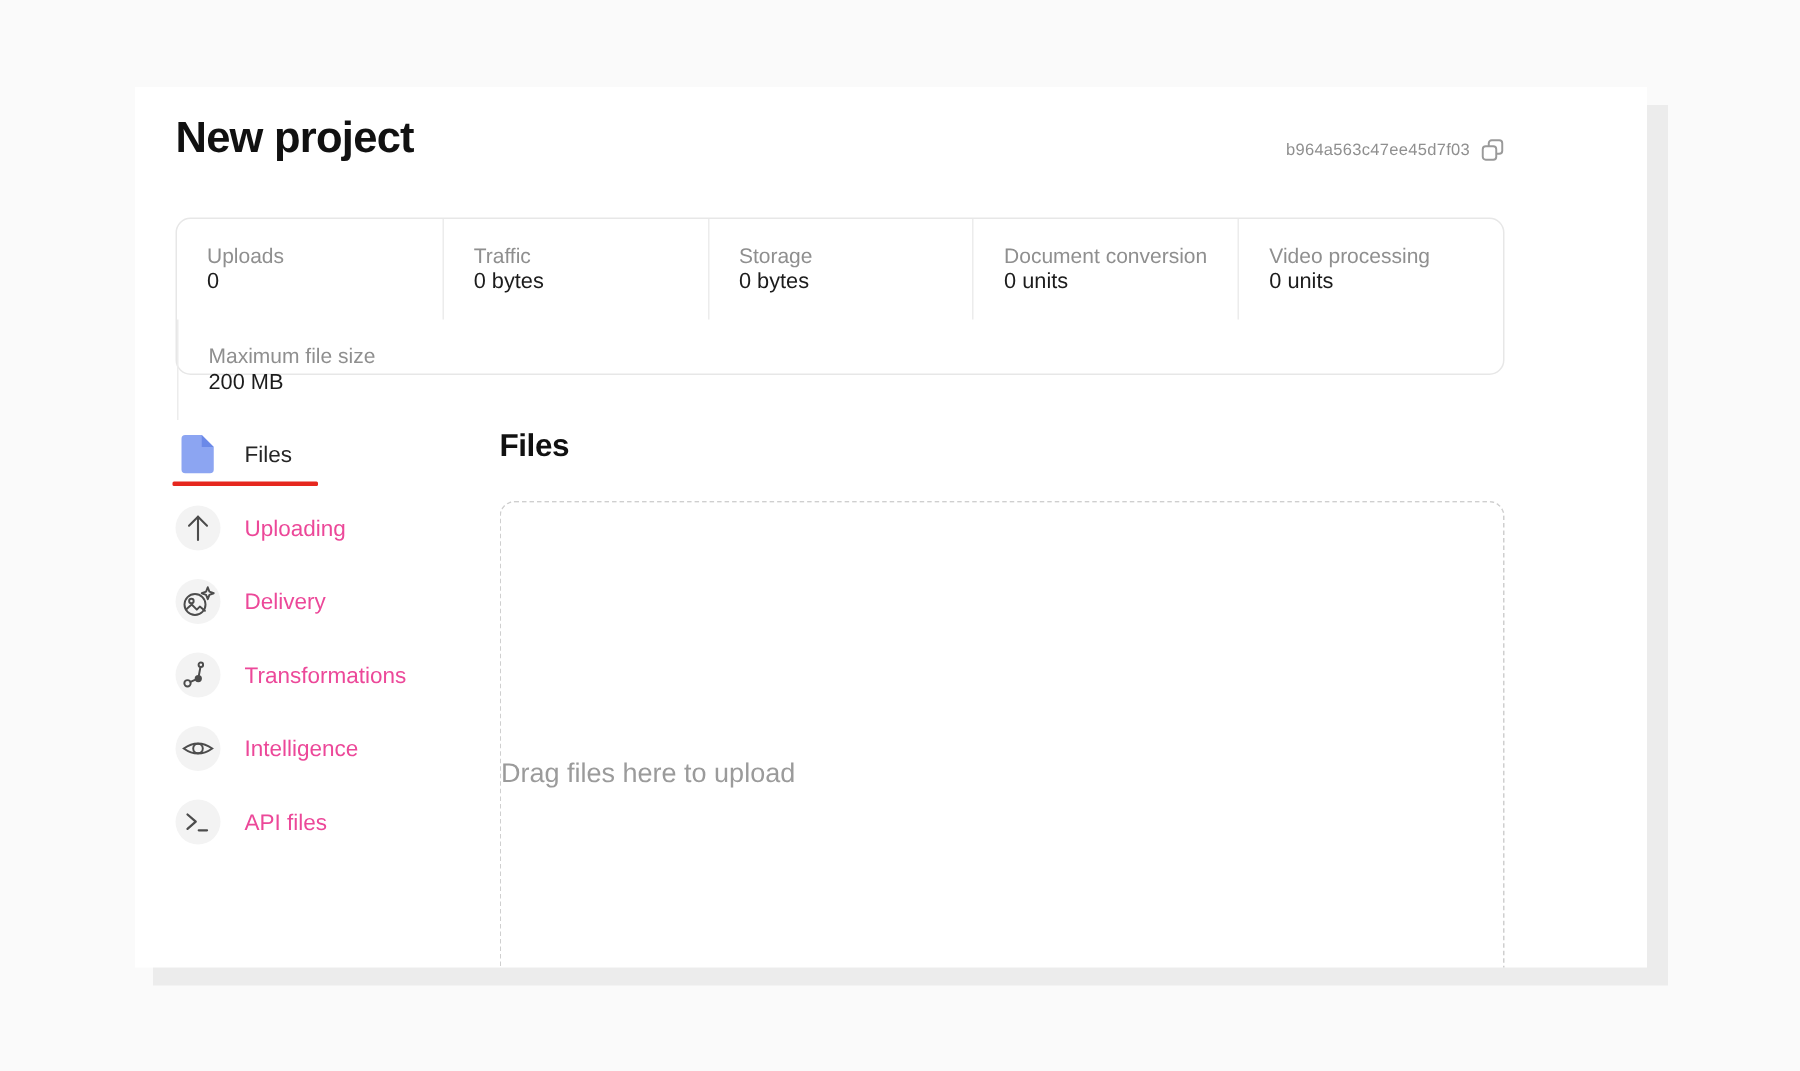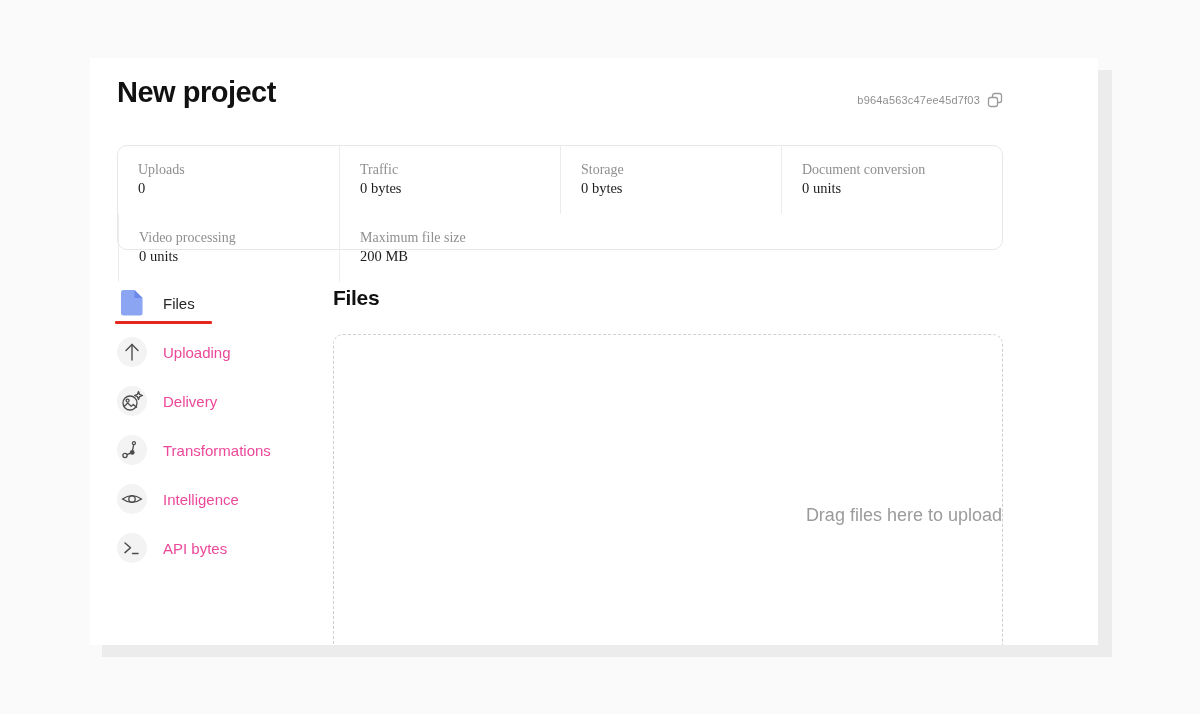--- a/index.html
+++ b/index.html
@@ -57,22 +57,21 @@
     background: none; border: none; padding: 0;
   }
 
   .stats-bar {
     position: absolute;
     left: 27px; top: 87px;
     width: 886px; height: 105px;
     border: 1px solid #e7e7e7;
     border-radius: 10px;
     display: grid;
-    grid-template-columns: repeat(4, 1fr);
-    font-family: Liberation Serif, serif;
+    grid-template-columns: repeat(5, 1fr);
   }
   .stat-cell {
     padding: 15px 20px 17px 20px;
     display: flex;
     flex-direction: column;
     justify-content: space-between;
   }
   .stat-cell + .stat-cell { border-left: 1px solid #ececec; }
   .stat-label {
     font-size: 14px;
@@ -133,21 +132,21 @@
     position: absolute;
     left: 243px; top: 276px;
     width: 670px; height: 382px;
     border: 1px dashed #cfcfcf;
     border-radius: 10px;
   }
   .dropzone-text {
     position: absolute;
     left: 0; right: 0;
     top: 170px;
-    text-align: right;
+    text-align: left;
     font-size: 18px;
     color: #9b9b9b;
   }
 
   svg { display: block; }
 </style>
 </head>
 <body>
 
 <div class="page">
@@ -254,21 +253,21 @@
         <span class="nav-label">Intelligence</span>
       </div>
 
       <div class="nav-item">
         <span class="nav-icon-wrap">
           <svg width="30" height="30" viewBox="0 0 30 30" fill="none" stroke="#4c4c4c" stroke-width="1.5" stroke-linecap="round" stroke-linejoin="round">
             <polyline points="8,10 13.5,14.8 8,19.6"></polyline>
             <line x1="15.5" y1="20.5" x2="21" y2="20.5"></line>
           </svg>
         </span>
-        <span class="nav-label">API bytes</span>
+        <span class="nav-label">API files</span>
       </div>
 
     </nav>
 
     <h2 class="main-heading">Files</h2>
 
     <div class="dropzone">
       <div class="dropzone-text">Drag files here to upload</div>
     </div>
 

